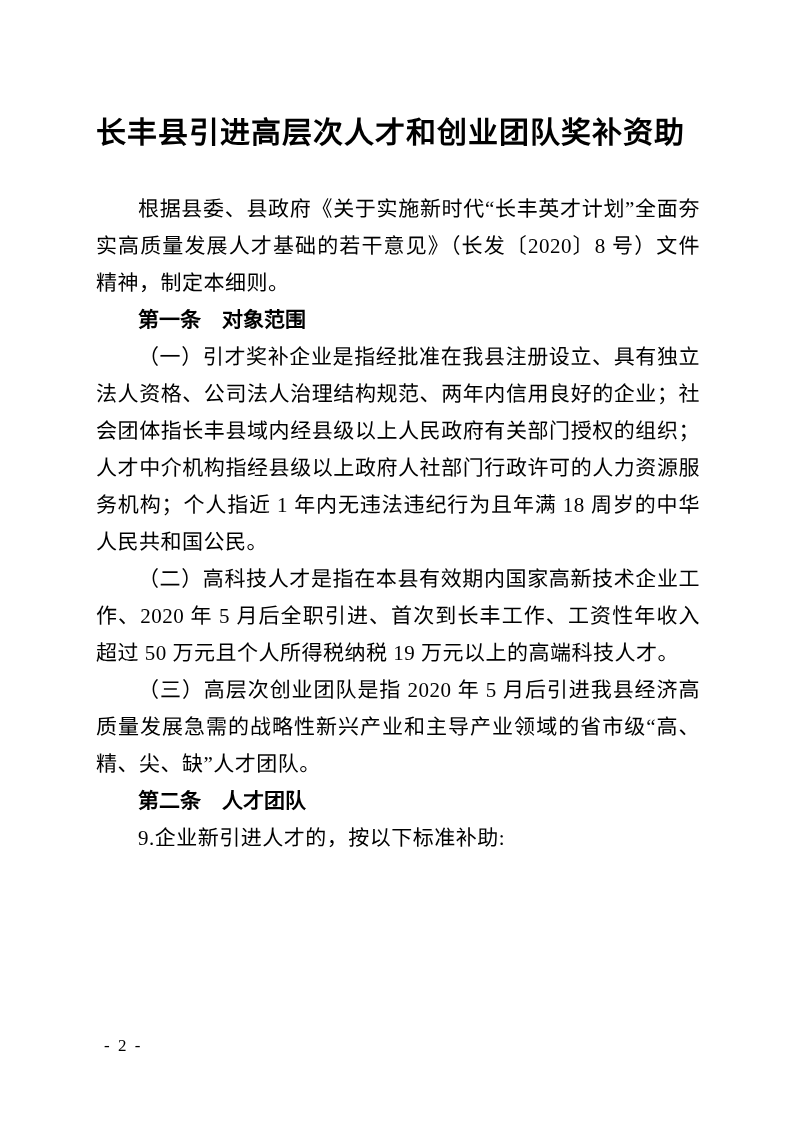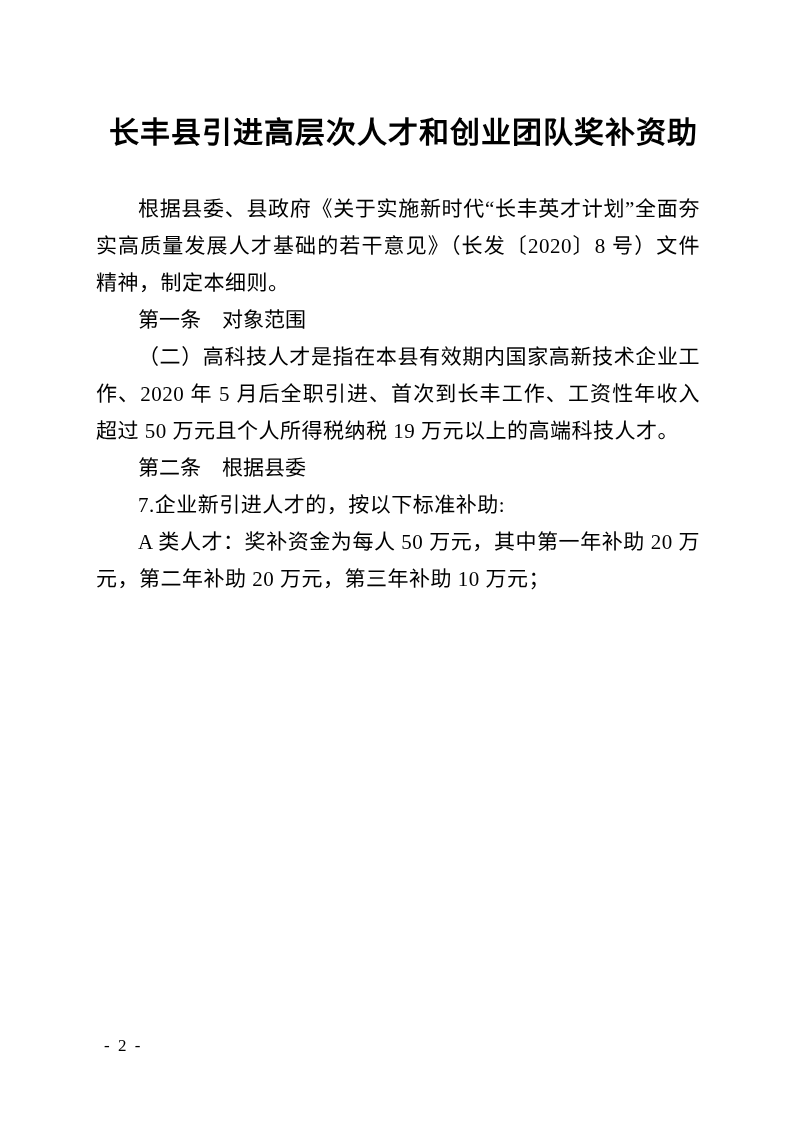--- a/index.html
+++ b/index.html
@@ -13,21 +13,21 @@
     width: 794px;
     height: 1123px;
     margin: 0 auto;
     background: #ffffff;
     color: #000000;
     overflow: hidden;
   }
 
   .doc-title {
     margin: 108px 96px 16px 96px;
-    text-align: right;
+    text-align: left;
     font-family: "Liberation Serif", "DejaVu Serif", serif;
     font-weight: 700;
     font-size: 30px;
     line-height: 49px;
     letter-spacing: 1px;
   }
 
   .doc-title .title-line {
     display: block;
   }
@@ -41,21 +41,21 @@
     letter-spacing: 0.5px;
   }
 
   .doc-body p {
     text-indent: 2em;
     word-break: break-all;
   }
 
   .doc-body p.heading {
     font-family: "DejaVu Sans", "Liberation Sans", sans-serif;
-    font-weight: 400;
+    font-weight: 700;
     letter-spacing: 0;
   }
 
   .page-footer {
     position: absolute;
     left: 104px;
     top: 1036px;
     font-family: "Liberation Serif", "DejaVu Serif", serif;
     font-size: 17px;
     letter-spacing: 2px;
@@ -68,29 +68,30 @@
 
   <h1 class="doc-title">
     <span class="title-line">长丰县引进高层次人才和创业团队奖补资助</span>
   </h1>
 
   <div class="doc-body">
     <p>根据县委、县政府《关于实施新时代“长丰英才计划”全面夯实高质量发展人才基础的若干意见》（长发〔2020〕8 号）文件精神，制定本细则。</p>
 
     <p class="heading">第一条　对象范围</p>
 
+    <p>（一）引才奖补企业是指经批准在我县注册设立、具有独立法人资格、公司法人治理结构规范、两年内信用良好的企业；社会团体指长丰县域内经县级以上人民政府有关部门授权的组织；人才中介机构指经县级以上政府人社部门行政许可的人力资源服务机构；个人指近 1 年内无违法违纪行为且年满 18 周岁的中华人民共和国公民。</p>
 
     <p>（二）高科技人才是指在本县有效期内国家高新技术企业工作、2020 年 5 月后全职引进、首次到长丰工作、工资性年收入超过 50 万元且个人所得税纳税 19 万元以上的高端科技人才。</p>
 
+    <p>（三）高层次创业团队是指 2020 年 5 月后引进我县经济高质量发展急需的战略性新兴产业和主导产业领域的省市级“高、精、尖、缺”人才团队。</p>
 
-    <p class="heading">第二条　根据县委</p>
+    <p class="heading">第二条　人才团队</p>
 
 
-    <p>7.企业新引进人才的，按以下标准补助:</p>
+    <p>9.企业新引进人才的，按以下标准补助:</p>
 
-    <p>A 类人才：奖补资金为每人 50 万元，其中第一年补助 20 万元，第二年补助 20 万元，第三年补助 10 万元；</p>
   </div>
 
   <div class="page-footer">
     <span>- 2 -</span>
   </div>
 
 </div>
 
 </body></html>

